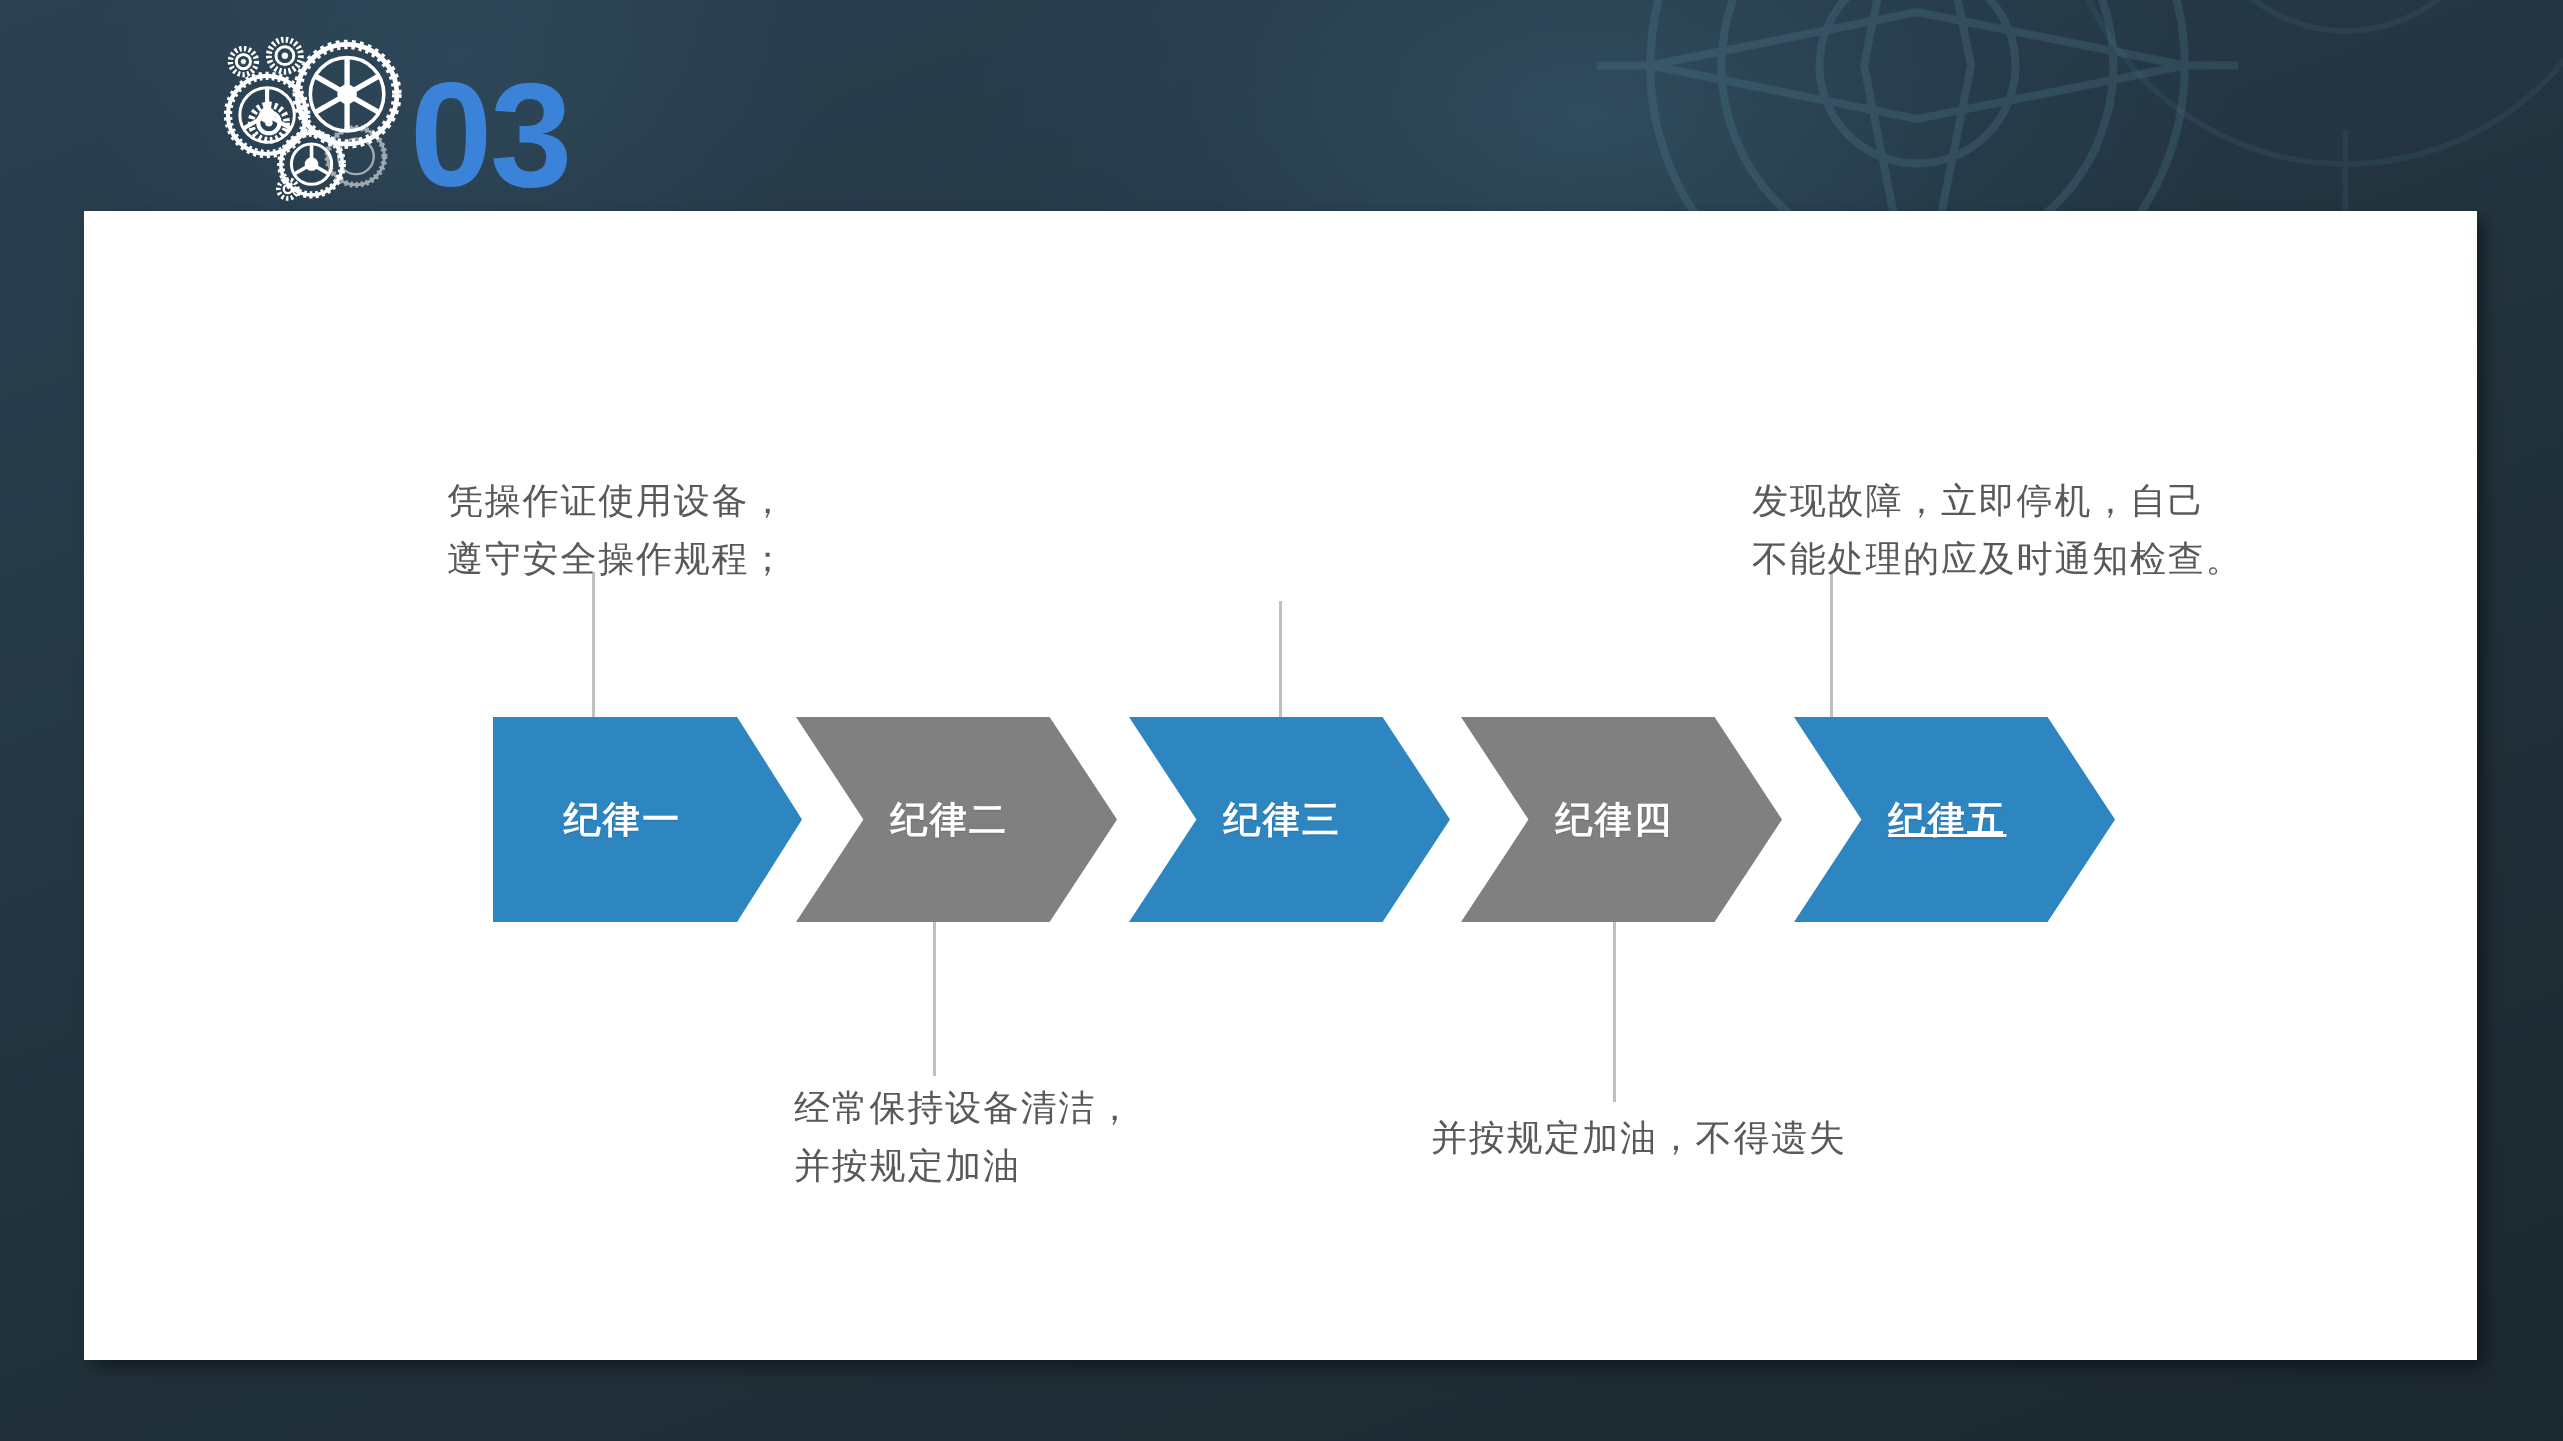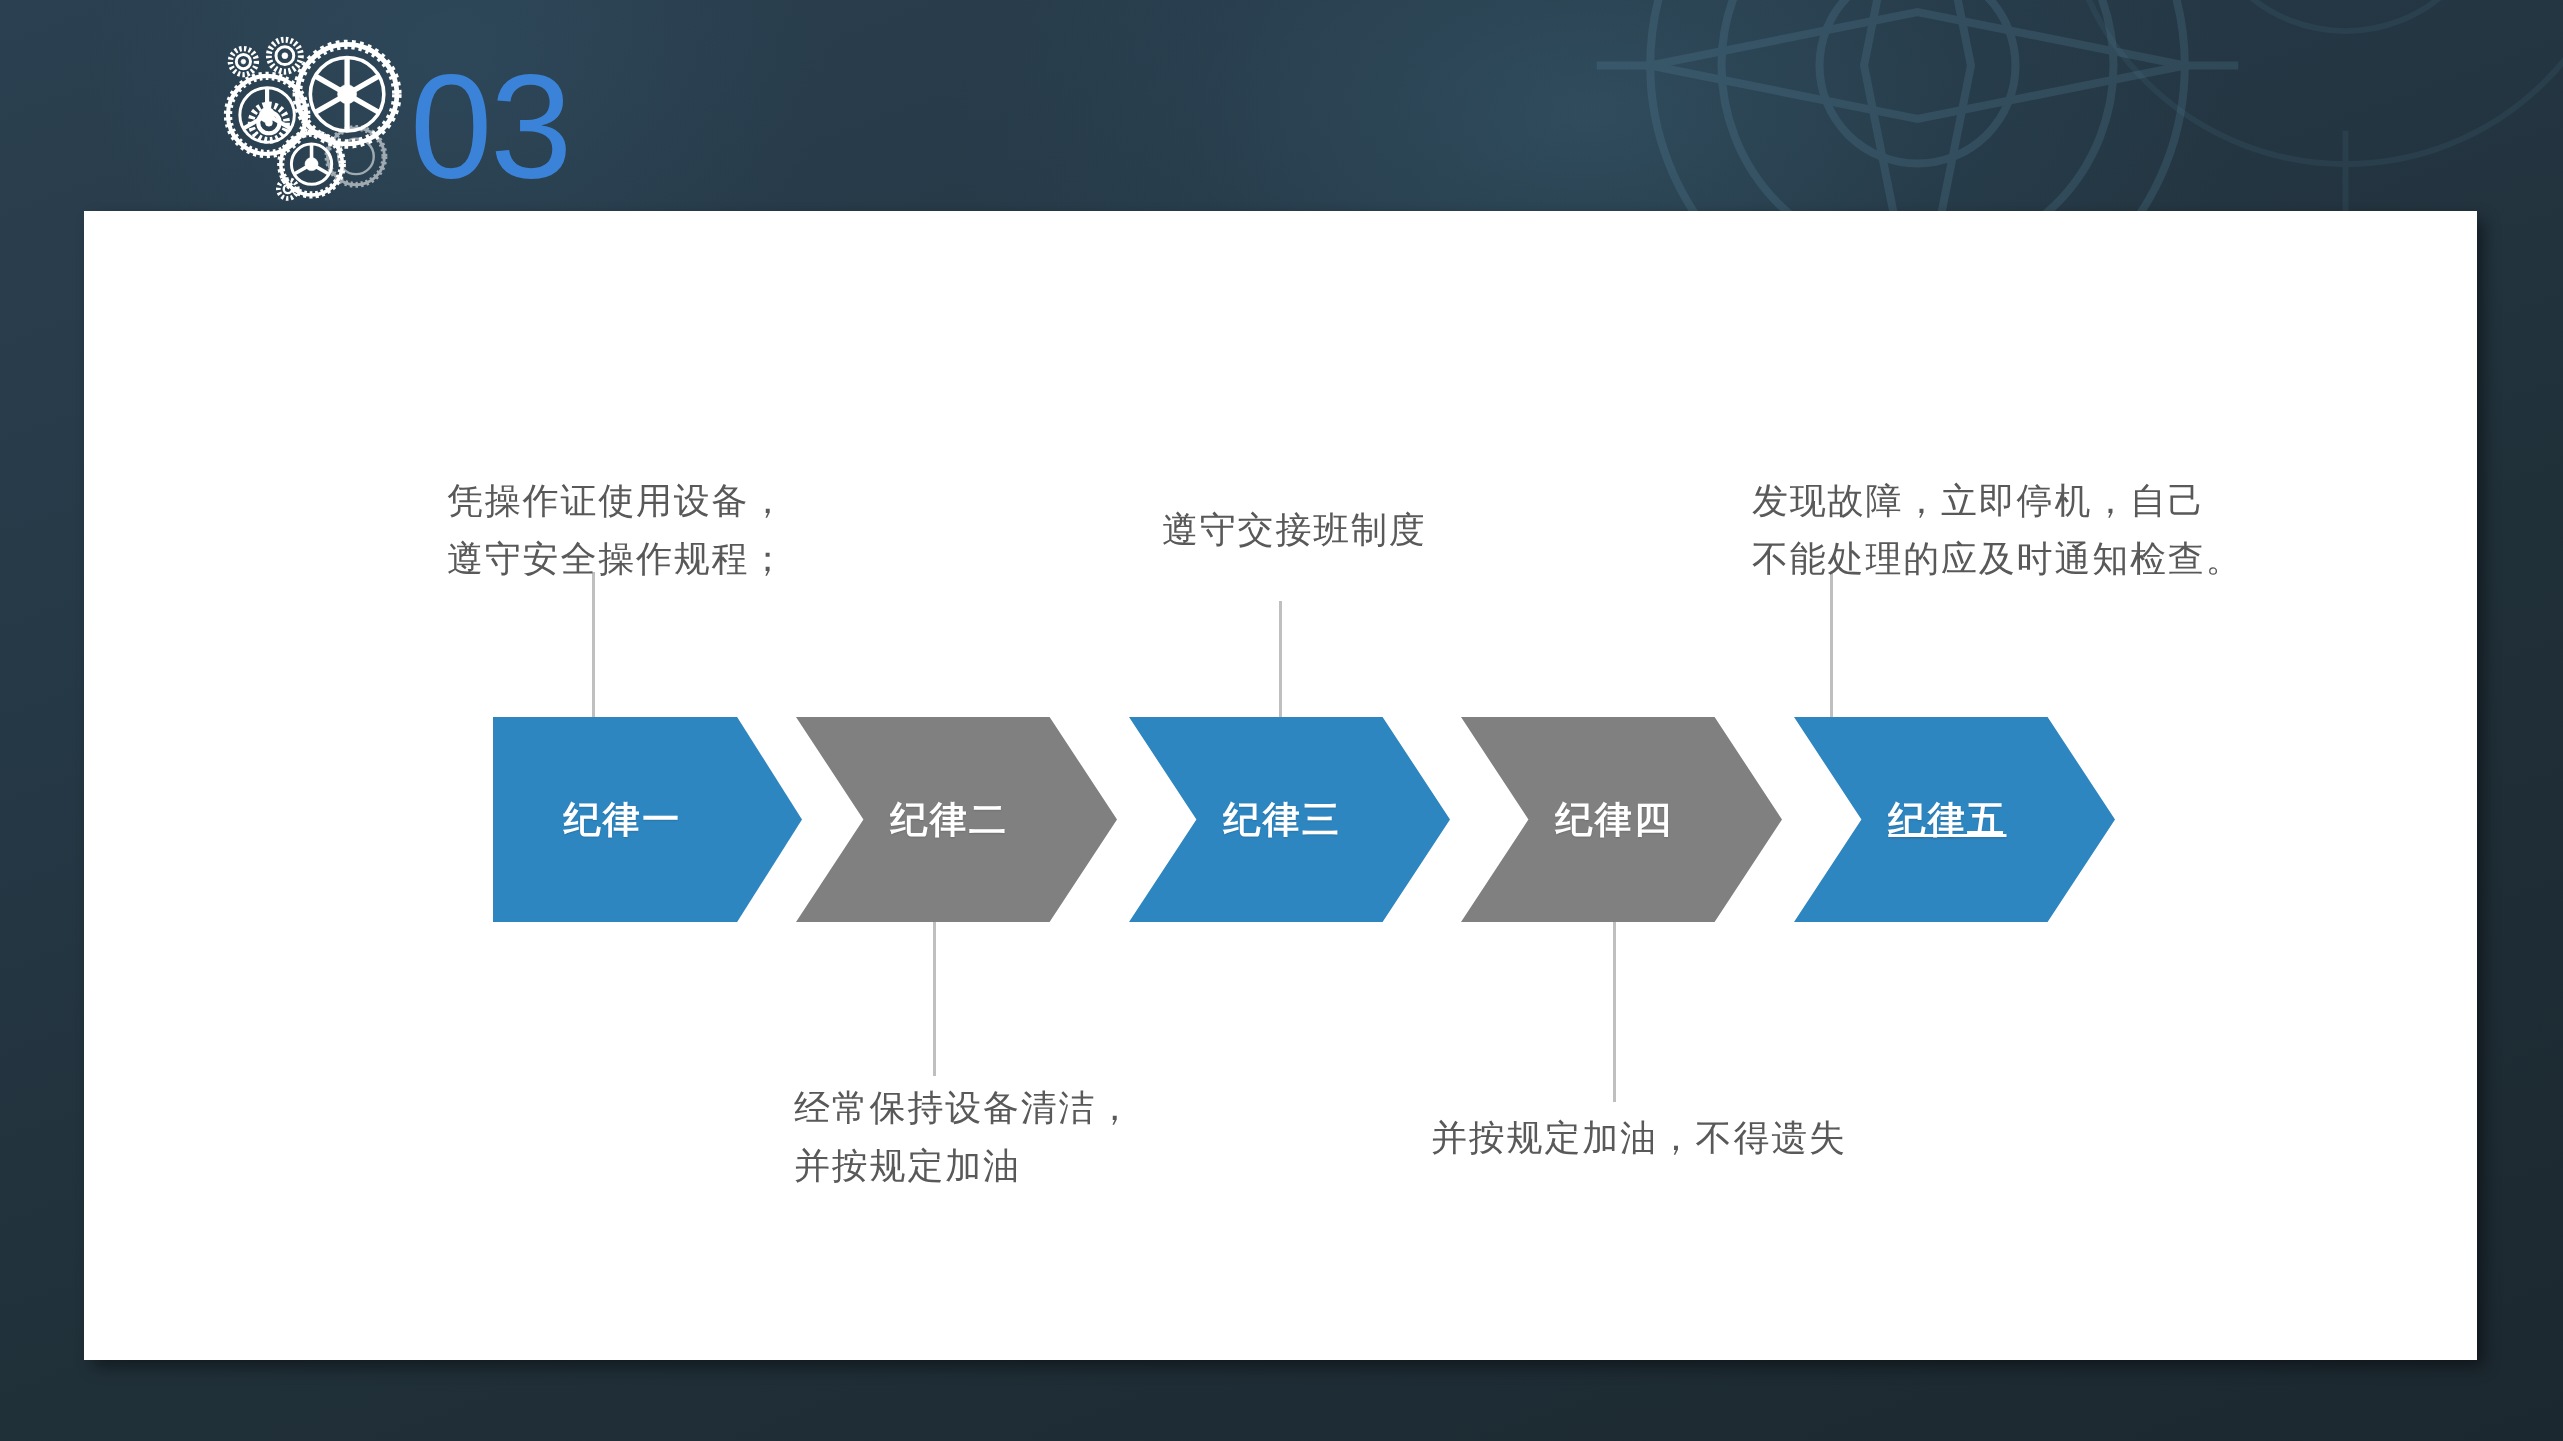--- a/index.html
+++ b/index.html
@@ -32,24 +32,24 @@
   
   #gear-cluster {
     position: absolute;
     left: 196px; top: 4.7px;
     width: 237px; height: 208px;
   }
 
   
   #section-number {
     position: absolute;
-    left: 410px; top: 53px;
+    left: 410px; top: 61px;
     font-family: "Liberation Sans", "DejaVu Sans", sans-serif;
     font-size: 148px;
-    font-weight: 400;
+    font-weight: 700;
     line-height: 1;
     color: #3b83d8;
     letter-spacing: -2.4px;
   }
 
   
   #slide-title {
     position: absolute;
     left: 585px; top: 132px;
     font-family: "Liberation Serif", "DejaVu Serif", serif;
@@ -257,21 +257,20 @@
       <div class="chevron chev-rest chev-blue" style="left:1710px; width:321px;">
         <span class="chev-label" style="transform:translateX(-7.1px);text-decoration:underline;">纪律五</span>
       </div>
 
       <div class="desc" style="left:363px; top:261px;">凭操作证使用设备，
 遵守安全操作规程；</div>
 
       <div class="desc" style="left:710px; top:868px;">经常保持设备清洁，
 并按规定加油</div>
 
-      <div class="desc" style="left:1078px; top:290px;">遵守交接班制度</div>
 
       <div class="desc" style="left:1347px; top:898px;">并按规定加油，不得遗失</div>
 
       <div class="desc" style="left:1668px; top:261px;">发现故障，立即停机，自己
 不能处理的应及时通知检查。</div>
 
     </div>
   </div>
 
 </div>

